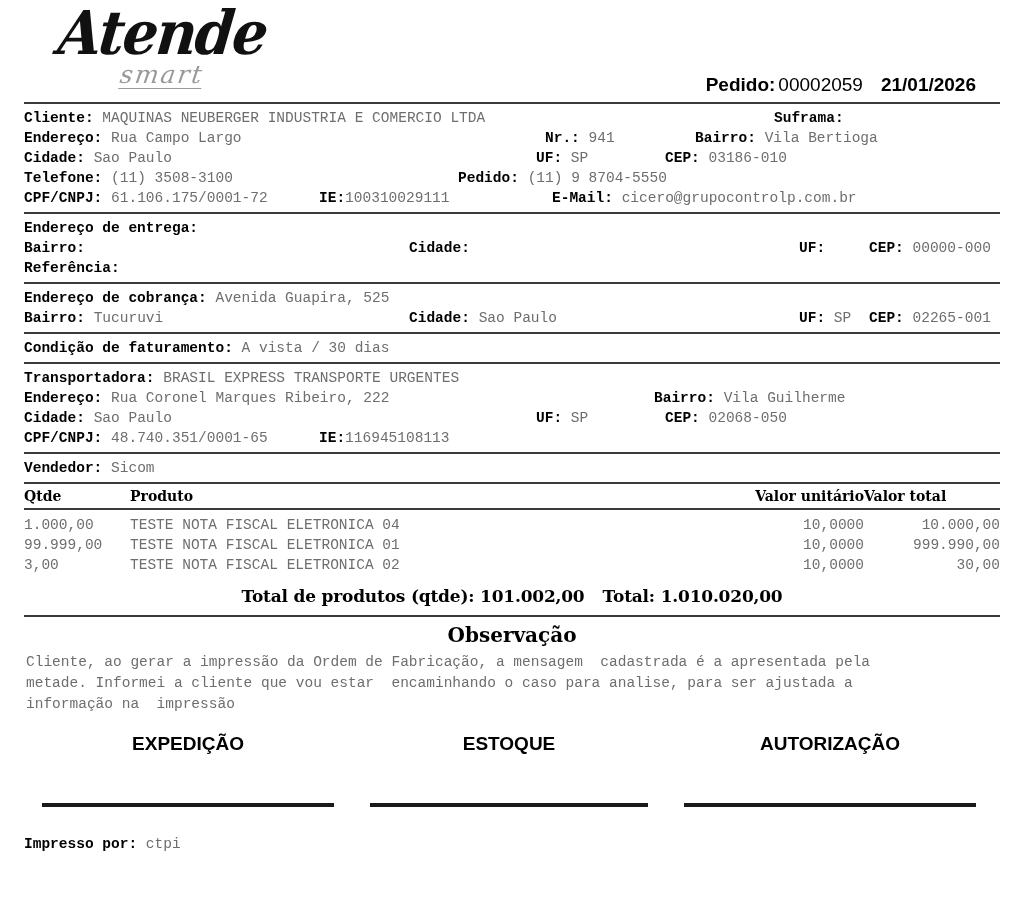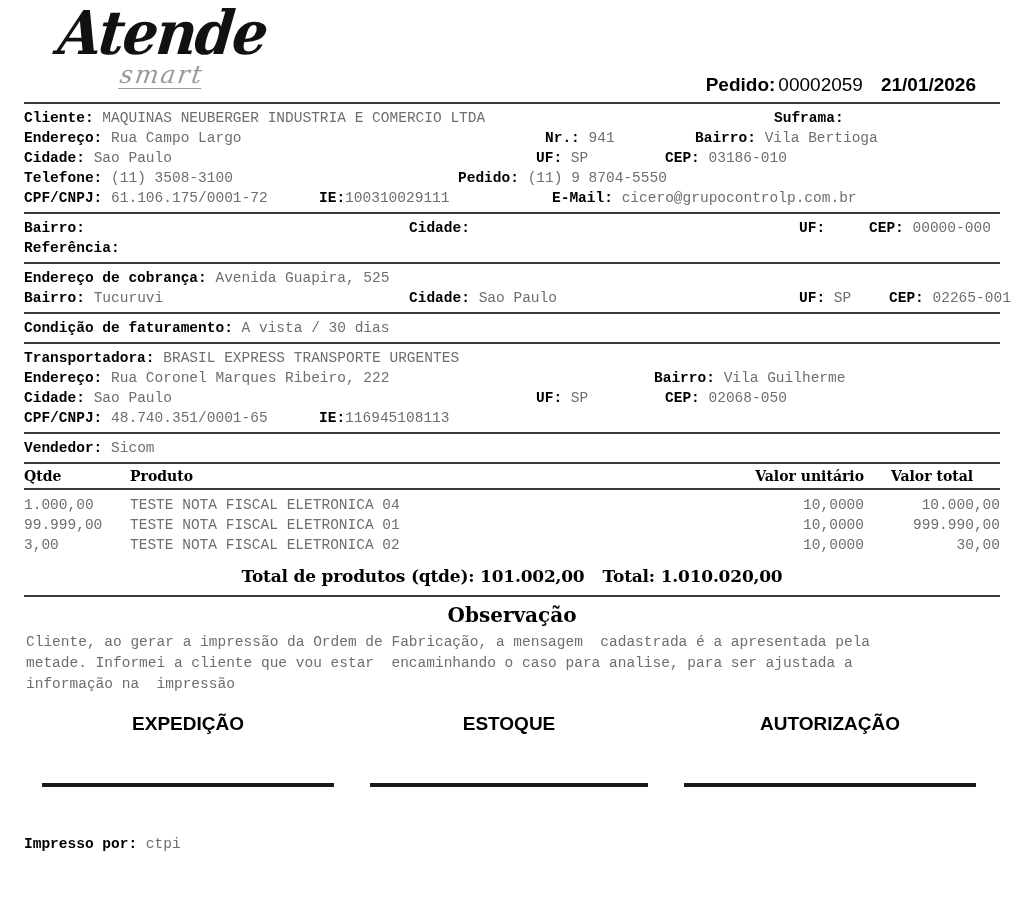--- a/index.html
+++ b/index.html
@@ -109,21 +109,21 @@
     position: relative;
     height: 24px;
     font-family: "DejaVu Serif", "Liberation Serif", serif;
     font-weight: bold;
     font-size: 14px;
     line-height: 24px;
   }
   .tbl-head .c-qtde { position: absolute; left: 0; }
   .tbl-head .c-prod { position: absolute; left: 106px; }
   .tbl-head .c-unit { position: absolute; left: 620px; width: 220px; text-align: right; }
-  .tbl-head .c-tot  { position: absolute; left: 840px; width: 136px; text-align: center; }
+  .tbl-head .c-tot  { position: absolute; left: 840px; width: 136px; text-align: left; }
 
   .tbl-row {
     position: relative;
     height: 20px;
     font-size: 14.5px;
     line-height: 20px;
     color: #6e6e6e;
     white-space: nowrap;
   }
   .tbl-row .c-qtde { position: absolute; left: 0; }
@@ -229,41 +229,44 @@
       <span class="fld" style="left:0;"><span class="lbl">CPF/CNPJ:</span> <span class="val">61.106.175/0001-72</span></span>
       <span class="fld" style="left:295px;"><span class="lbl">IE:</span><span class="val">100310029111</span></span>
       <span class="fld" style="left:528px;"><span class="lbl">E-Mail:</span> <span class="val">cicero@grupocontrolp.com.br</span></span>
     </div>
   </div>
 
   <hr class="rule">
 
   <div class="section section-pad">
     <div class="drow">
+      <span class="fld" style="left:0;"><span class="lbl">Endereço de entrega:</span> <span class="val"></span></span>
+    </div>
+    <div class="drow">
       <span class="fld" style="left:0;"><span class="lbl">Bairro:</span> <span class="val"></span></span>
       <span class="fld" style="left:385px;"><span class="lbl">Cidade:</span> <span class="val"></span></span>
       <span class="fld" style="left:775px;"><span class="lbl">UF:</span> <span class="val"></span></span>
       <span class="fld" style="left:845px;"><span class="lbl">CEP:</span> <span class="val">00000-000</span></span>
     </div>
     <div class="drow">
       <span class="fld" style="left:0;"><span class="lbl">Referência:</span> <span class="val"></span></span>
     </div>
   </div>
 
   <hr class="rule">
 
   <div class="section section-pad">
     <div class="drow">
       <span class="fld" style="left:0;"><span class="lbl">Endereço de cobrança:</span> <span class="val">Avenida Guapira, 525</span></span>
     </div>
     <div class="drow">
       <span class="fld" style="left:0;"><span class="lbl">Bairro:</span> <span class="val">Tucuruvi</span></span>
       <span class="fld" style="left:385px;"><span class="lbl">Cidade:</span> <span class="val">Sao Paulo</span></span>
       <span class="fld" style="left:775px;"><span class="lbl">UF:</span> <span class="val">SP</span></span>
-      <span class="fld" style="left:845px;margin-left:20px;"><span class="lbl">CEP:</span> <span class="val">02265-001</span></span>
+      <span class="fld" style="left:845px;"><span class="lbl">CEP:</span> <span class="val">02265-001</span></span>
     </div>
   </div>
 
   <hr class="rule">
 
   <div class="section section-pad">
     <div class="drow">
       <span class="fld" style="left:0;"><span class="lbl">Condição de faturamento:</span> <span class="val">A vista / 30 dias</span></span>
     </div>
   </div>

